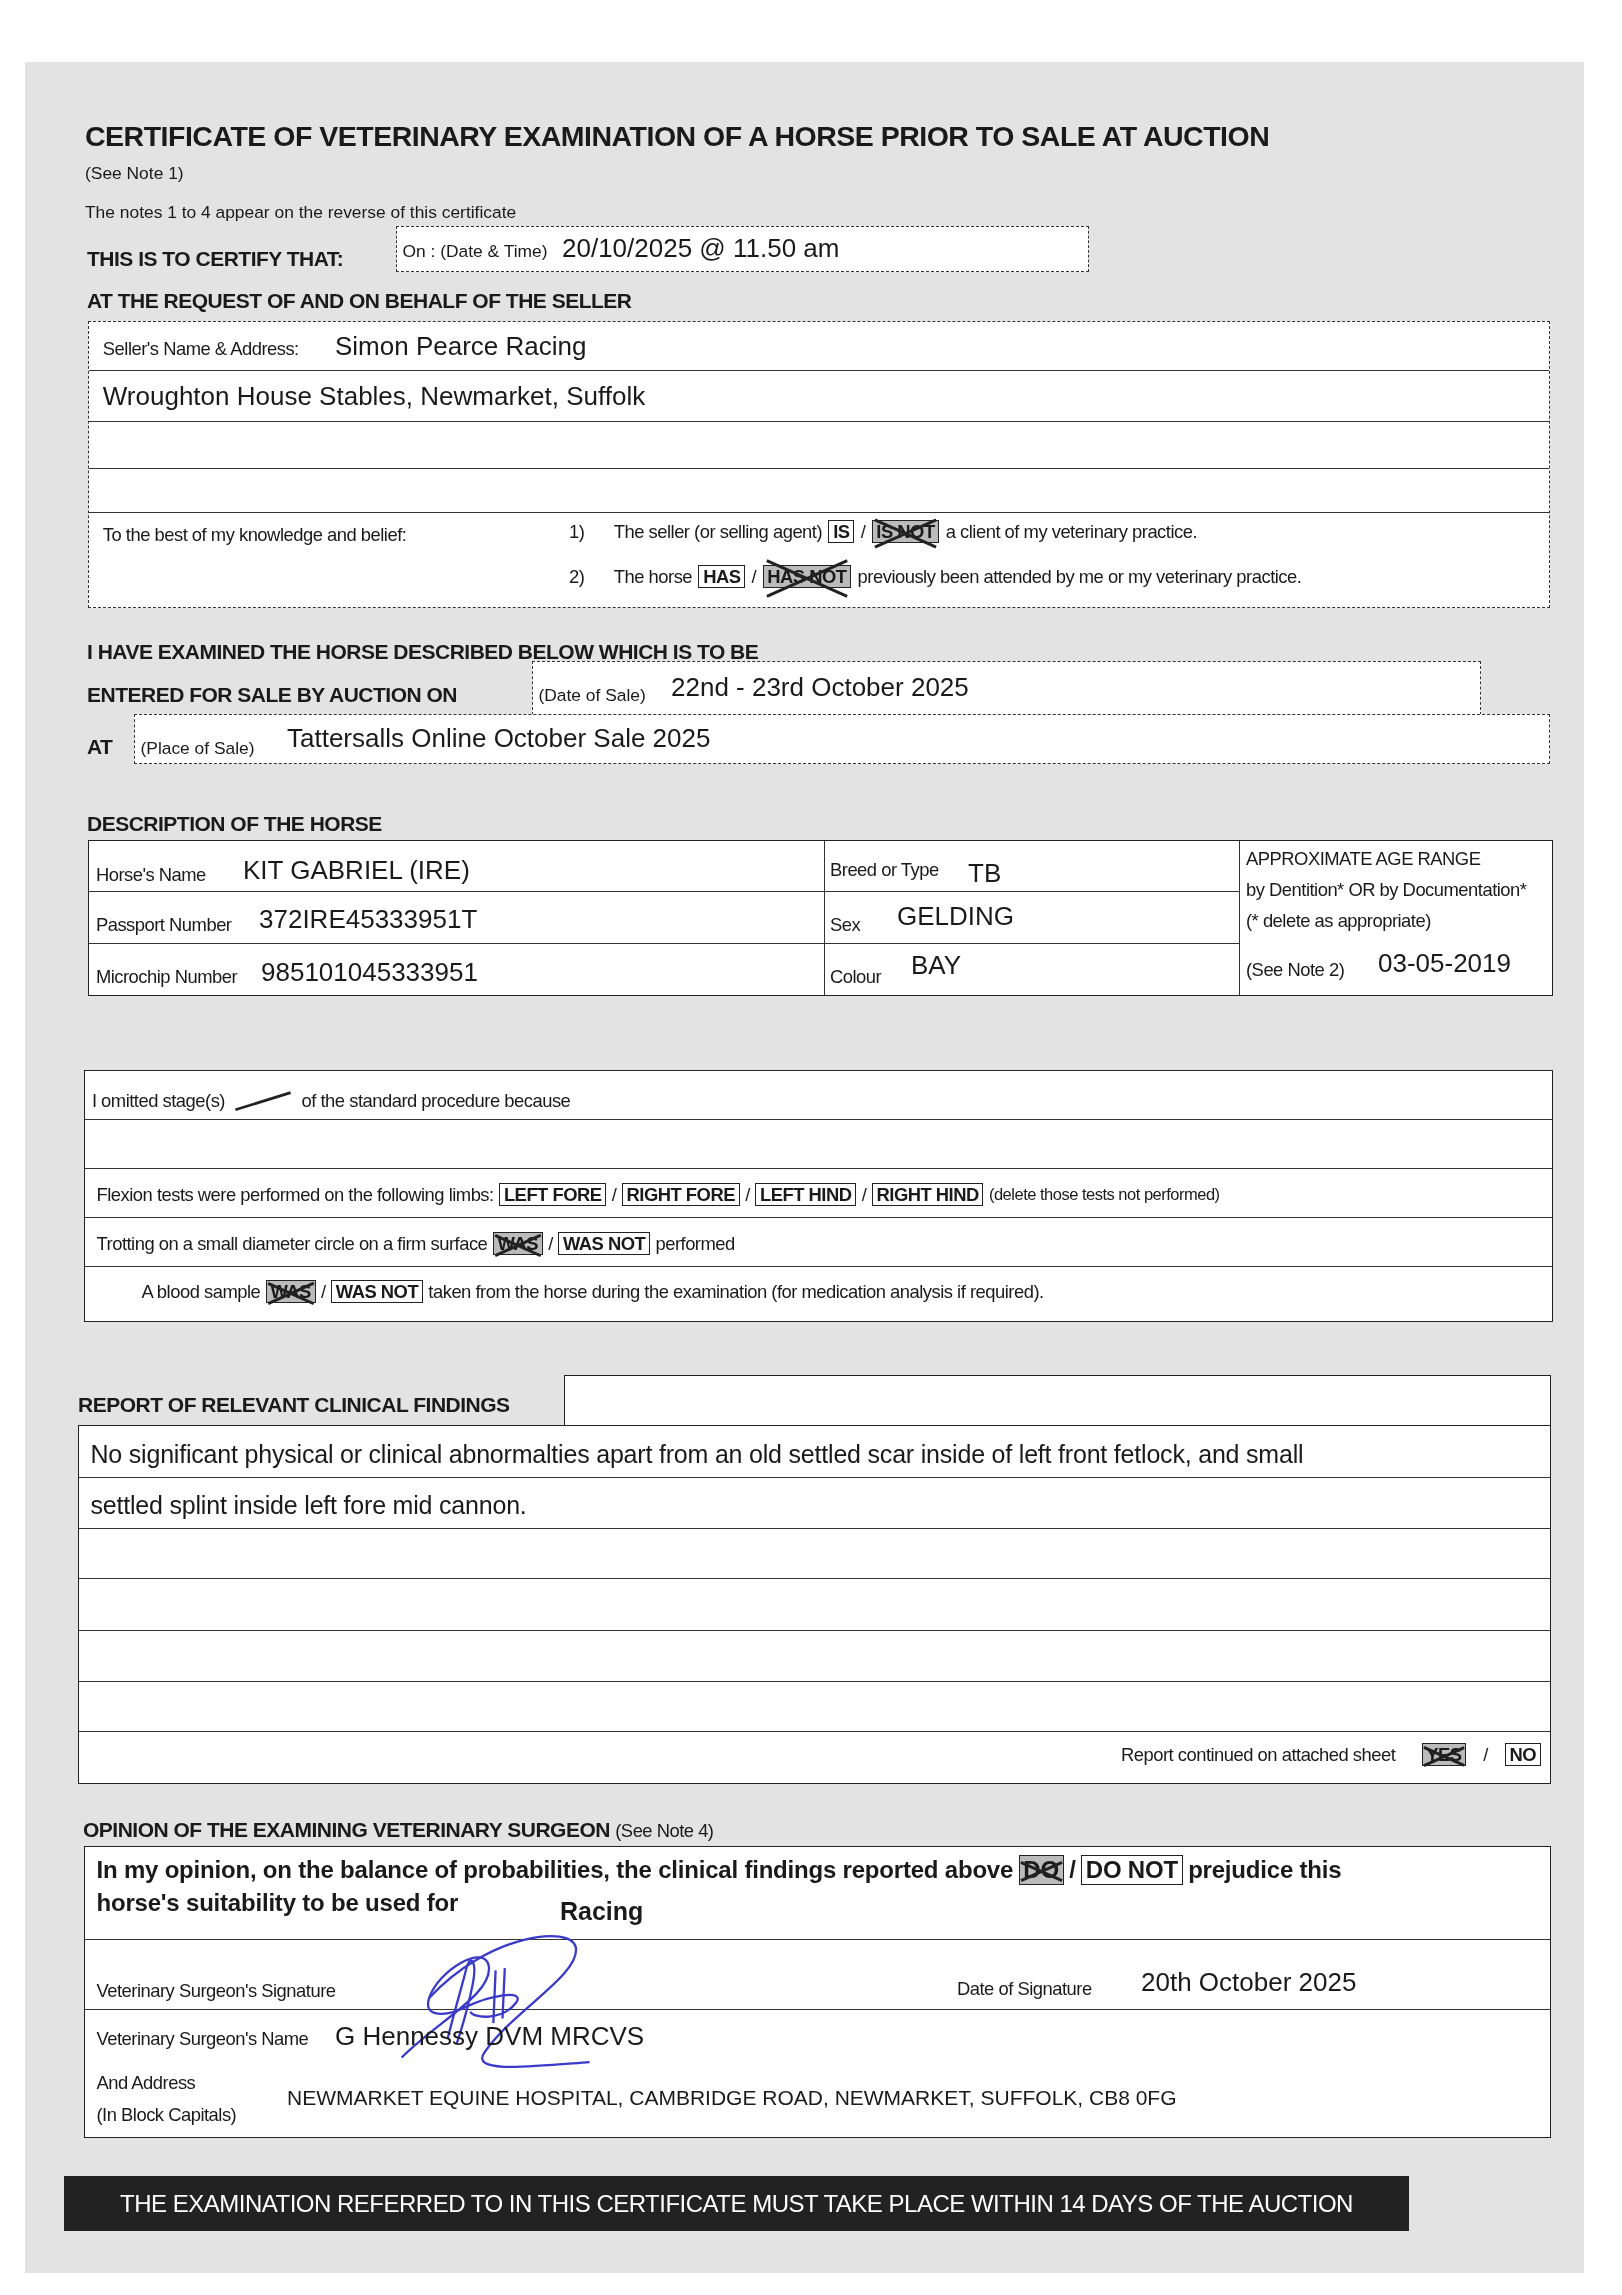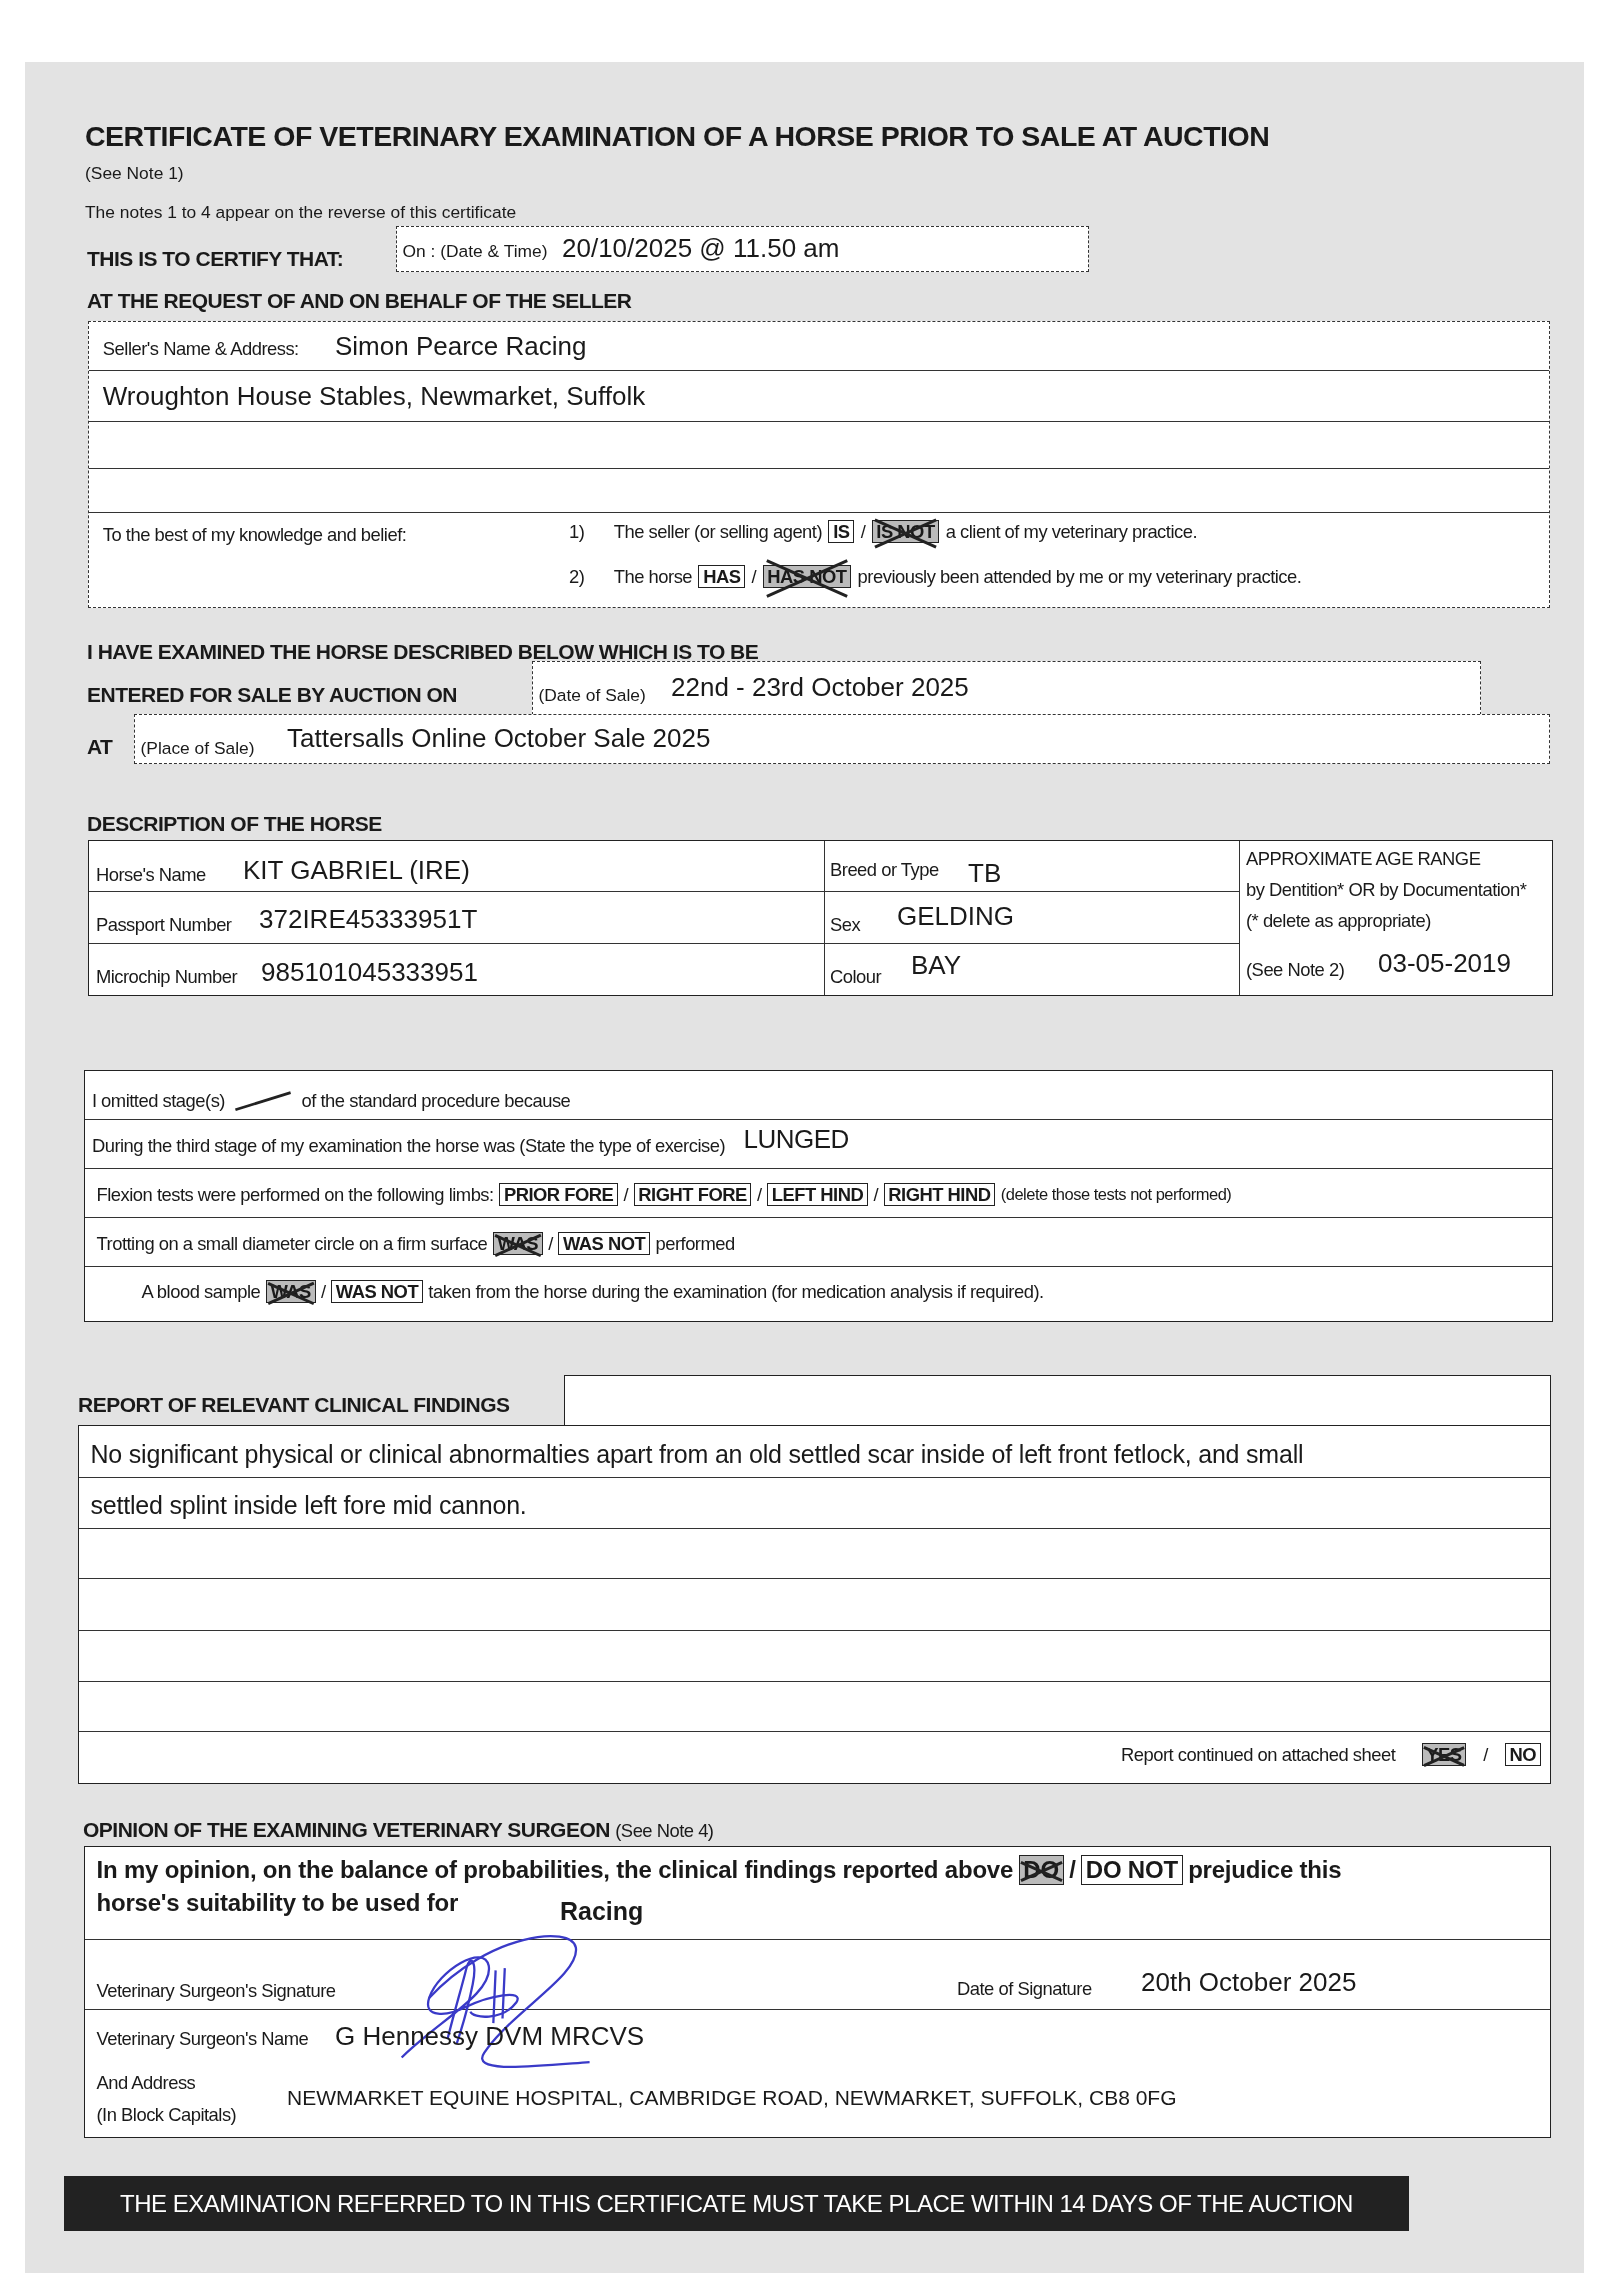--- a/index.html
+++ b/index.html
@@ -134,28 +134,24 @@
   <div class="hline" style="left:0;right:0;top:195px;"></div>
 
   <div class="row-text lbl" style="left:6.9px;top:18.4px;gap:8.3px;">
     <span>I omitted stage(s)</span>
     <svg width="60" height="23" viewBox="0 0 130 50">
         <line x1="5" y1="45" x2="125" y2="8" stroke="#222" stroke-width="6"></line>
       </svg>
     <span>of the standard procedure because</span>
   </div>
 
-  <div class="row-text lbl" style="left:6.9px;top:64px;gap:18.4px;">
-    <span>During the third stage of my examination the horse was (State the type of exercise)</span>
-    <span class="val2" style="margin-top:-13.8px;">LUNGED</span>
-  </div>
 
   <div class="row-text lbl" style="left:11.5px;top:112px;gap:5.5px;">
     <span>Flexion tests were performed on the following limbs:</span>
-    <span class="opt">PRIOR FORE</span>
+    <span class="opt">LEFT FORE</span>
     <span>/</span>
     <span class="opt">RIGHT FORE</span>
     <span>/</span>
     <span class="opt">LEFT HIND</span>
     <span>/</span>
     <span class="opt">RIGHT HIND</span>
     <span style="font-size:16.5px;">(delete those tests not performed)</span>
   </div>
 
   <div class="row-text lbl" style="left:11.5px;top:161px;gap:5.5px;">

